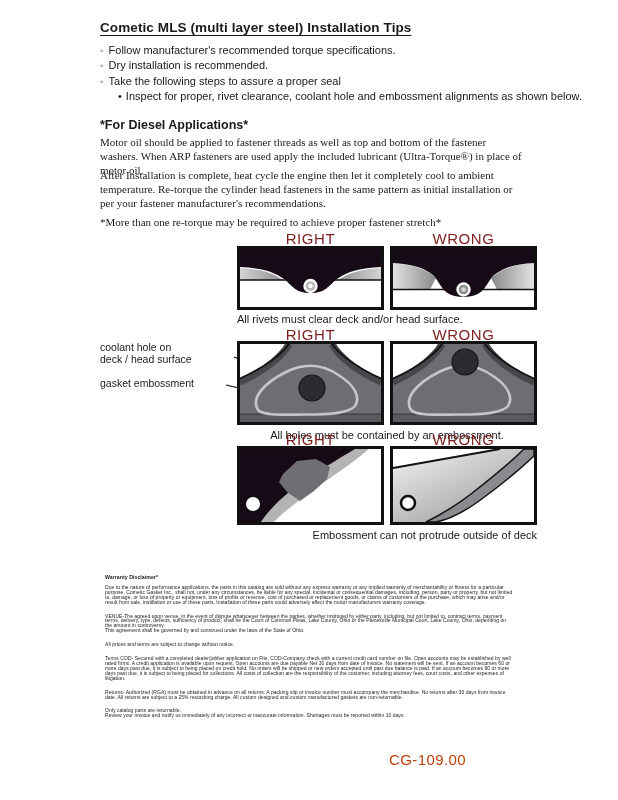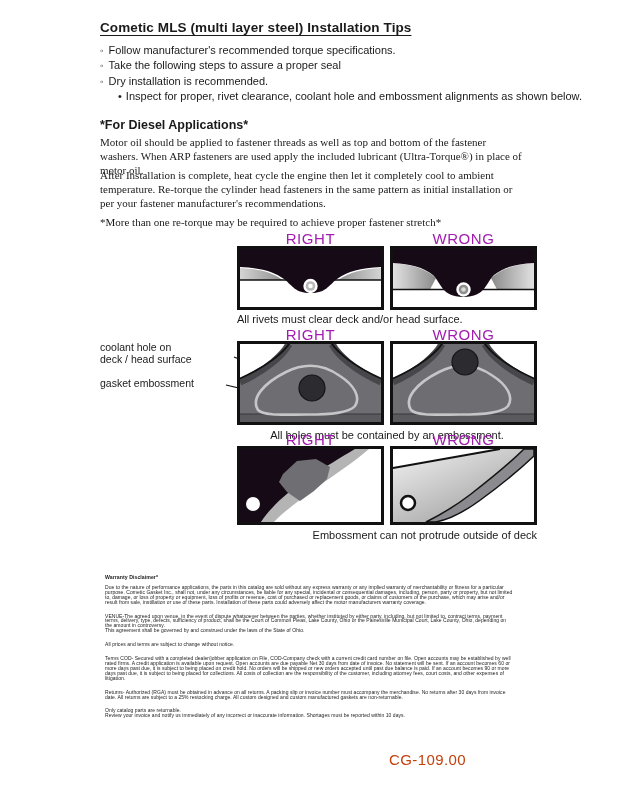--- a/index.html
+++ b/index.html
@@ -14,40 +14,40 @@
   }
   .bullets{left:100px;top:43px;font-size:11px;line-height:15.3px;}
   .bullet::before{content:"\25E6";margin-right:5px;font-size:10px;}
   .subbullets{left:118px;top:89px;font-size:11px;line-height:15.3px;}
   .subbullet::before{content:"\2022";margin-right:4px;}
   .diesel-h{left:100px;top:118px;font-size:12.5px;font-weight:bold;}
   .para{left:100px;width:426px;font-size:11px;line-height:13.9px;font-family:Liberation Serif, serif;}
   .p1{top:136px;}
   .p2{top:169px;}
   .p3{top:216px;}
-  .dg-label{width:147px;text-align:center;font-size:15px;letter-spacing:0.6px;color:#a21caf;}
+  .dg-label{width:147px;text-align:center;font-size:15px;letter-spacing:0.6px;color:#7f1d1d;}
   .dg-box{width:147px;}
   .dg-box svg{display:block;width:147px;}
   .caption{font-size:11px;line-height:13.3px;}
   .side-label{left:100px;width:132px;font-size:10.5px;line-height:12px;}
   .legal{left:105px;top:575px;width:408px;font-size:5px;line-height:4.9px;color:#222;letter-spacing:0.05px;}
   .legal .lh{font-weight:bold;margin:0 0 5px 0;font-size:5.2px;}
   .legal p{margin:0 0 9px 0;}
   .legal .tight{margin:0;}
   .page-code{left:389px;top:751px;font-size:15px;letter-spacing:0.4px;color:#c2410c;}
 </style>
 </head>
 <body>
 
 <div class="abs page-title">Cometic MLS (multi layer steel) Installation Tips</div>
 
 <div class="abs bullets">
   <div class="bullet">Follow manufacturer's recommended torque specifications.</div>
+  <div class="bullet">Dry installation is recommended.</div>
   <div class="bullet">Take the following steps to assure a proper seal</div>
-  <div class="bullet">Dry installation is recommended.</div>
 </div>
 <div class="abs subbullets">
   <div class="subbullet">Inspect for proper, rivet clearance, coolant hole and embossment alignments as shown below.</div>
 </div>
 
 <div class="abs diesel-h">*For Diesel Applications*</div>
 <div class="abs para p1">Motor oil should be applied to fastener threads as well as top and bottom of the fastener washers. When ARP fasteners are used apply the included lubricant (Ultra-Torque®) in place of motor oil.</div>
 <div class="abs para p2">After Installation is complete, heat cycle the engine then let it completely cool to ambient temperature. Re-torque the cylinder head fasteners in the same pattern as initial installation or per your fastener manufacturer's recommendations.</div>
 <div class="abs para p3">*More than one re-torque may be required to achieve proper fastener stretch*</div>
 

